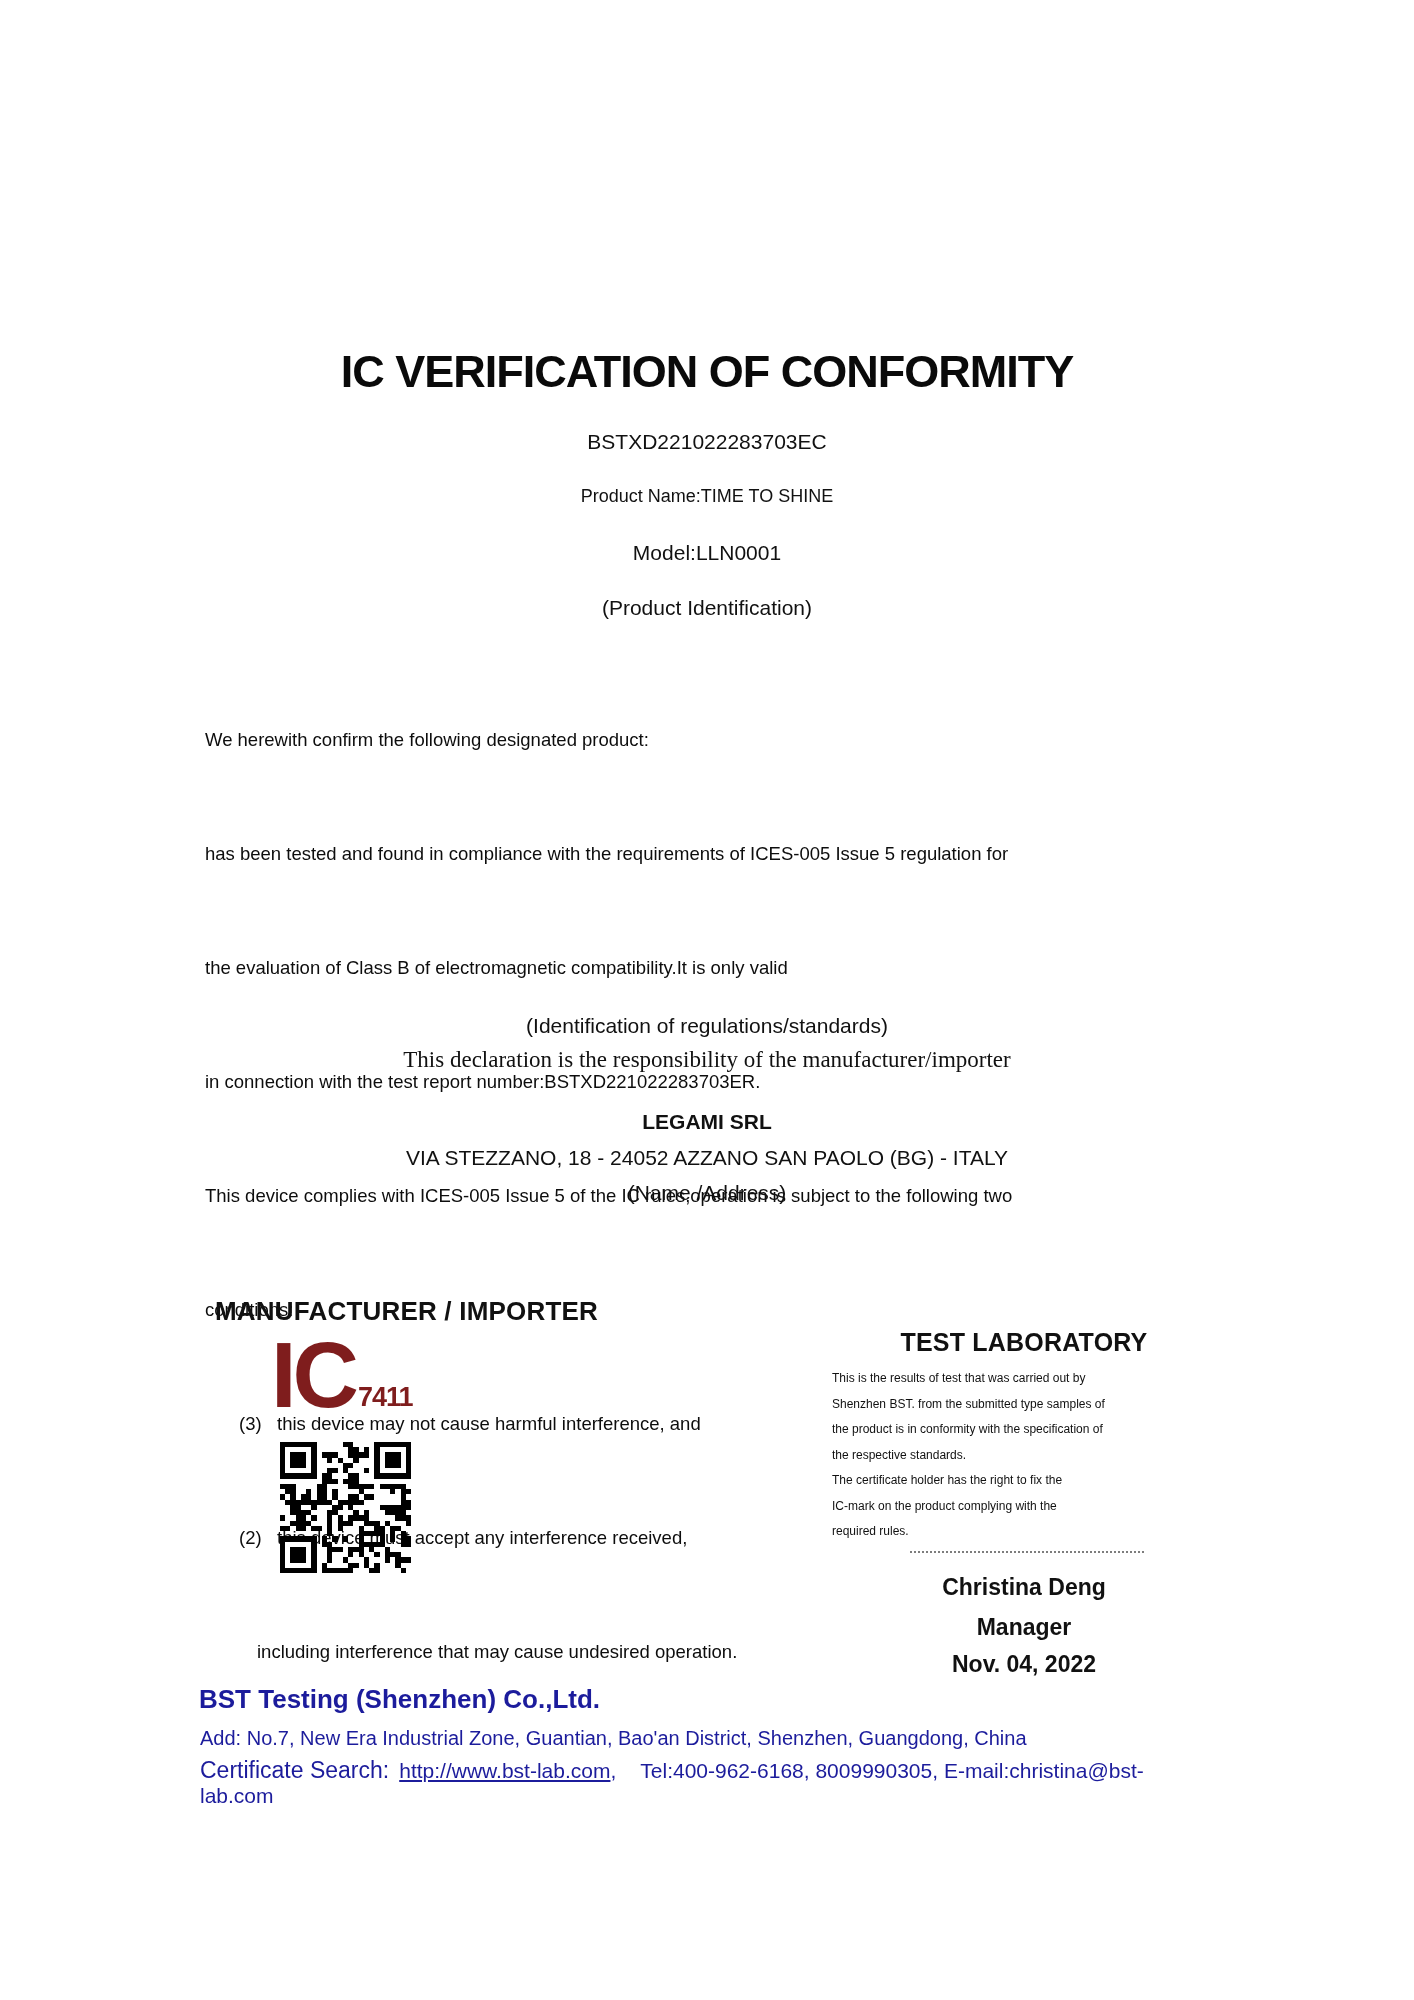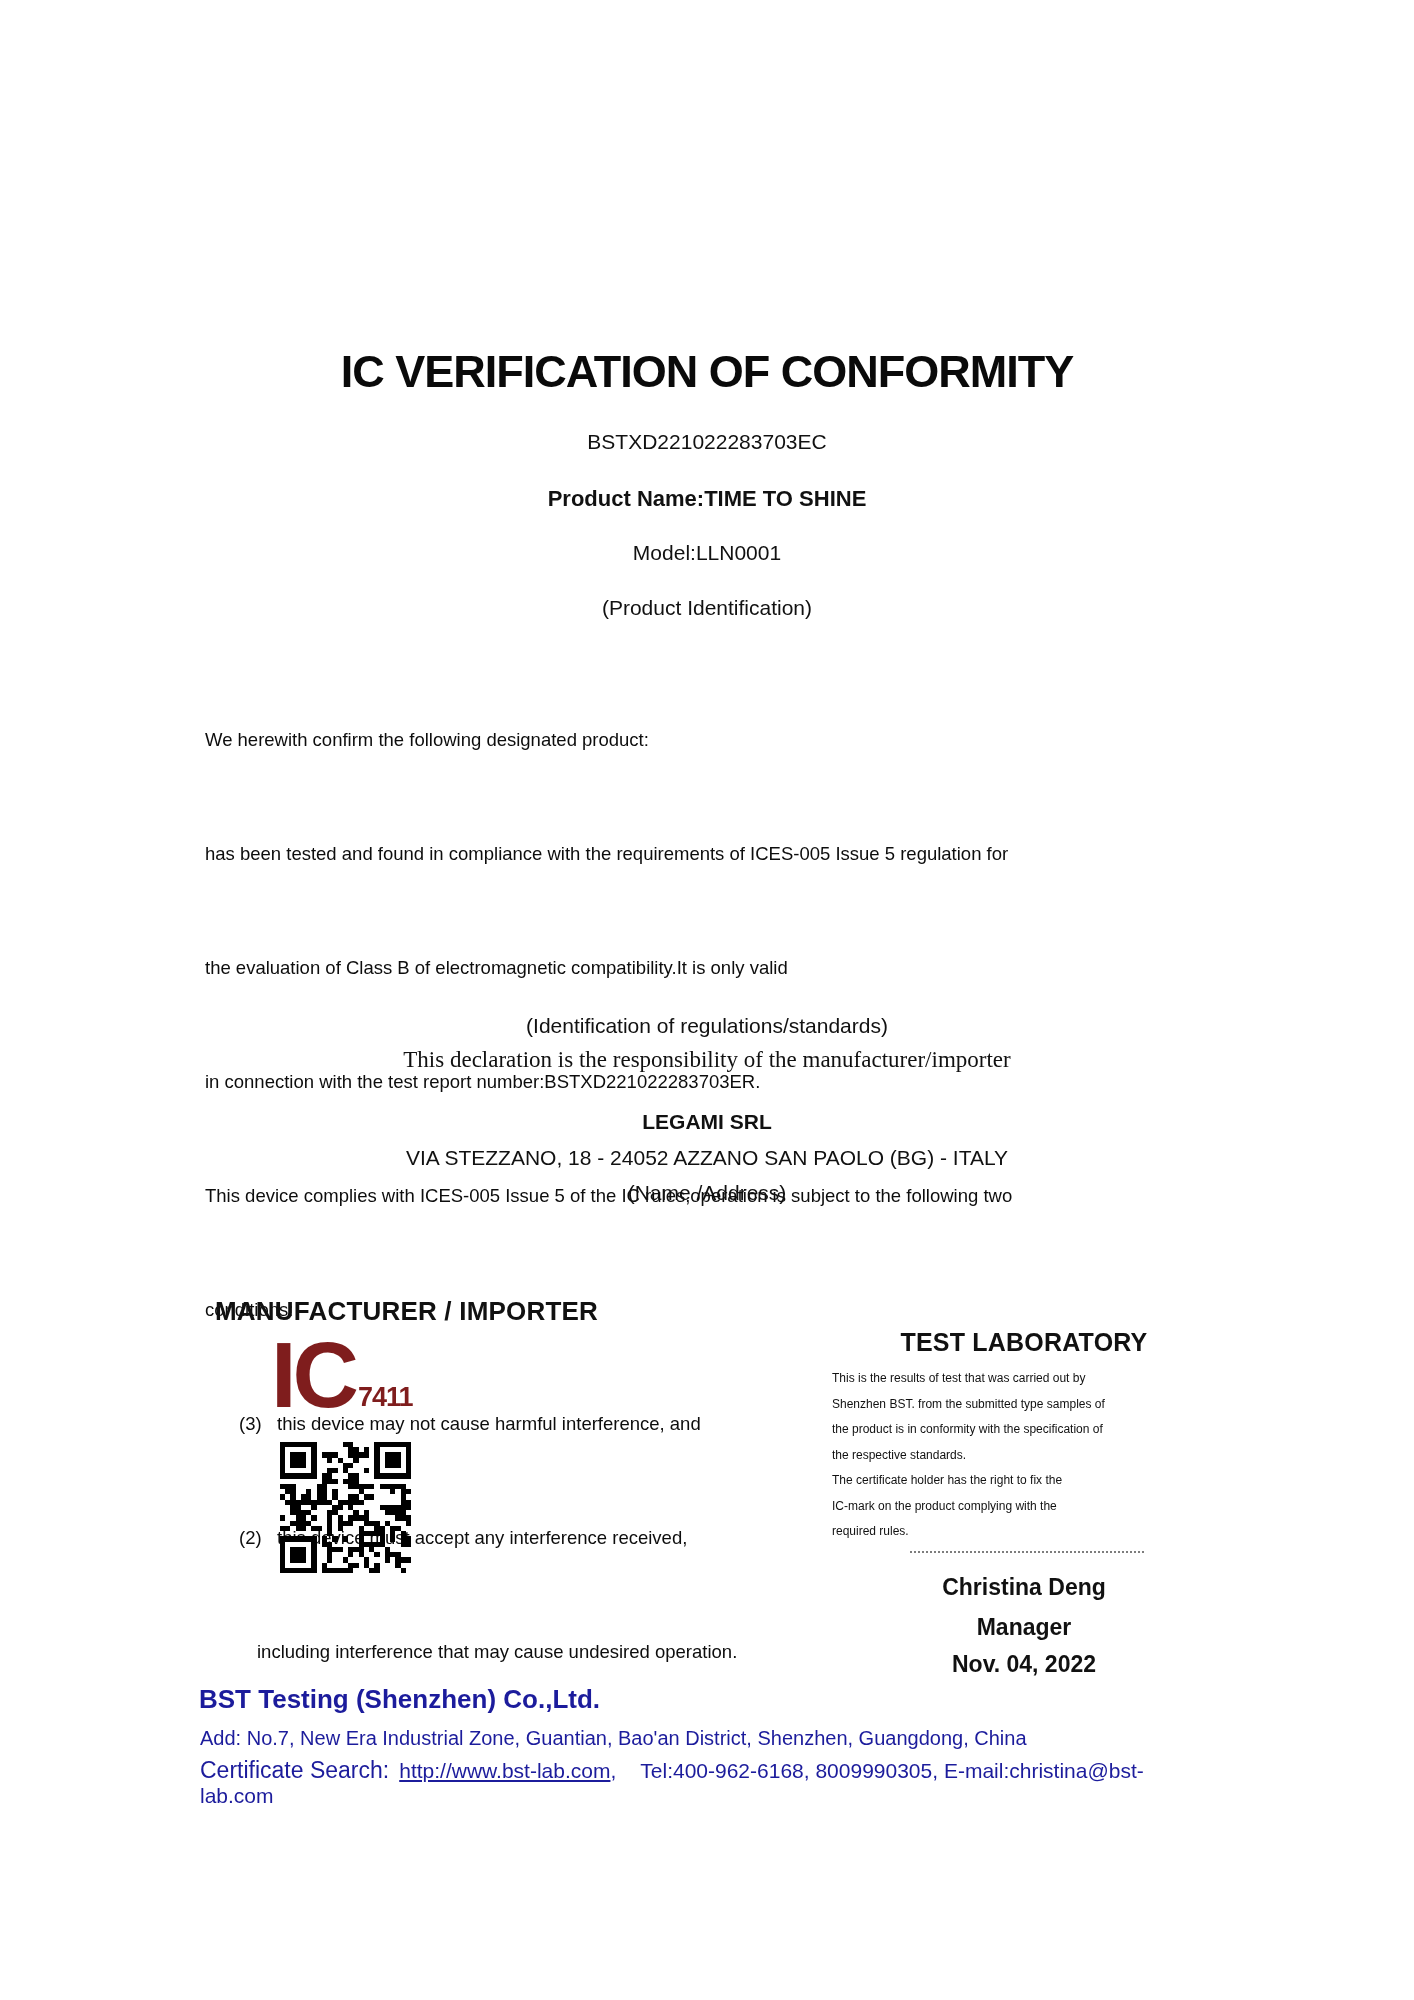--- a/index.html
+++ b/index.html
@@ -20,21 +20,21 @@
   .centered { left: 0; width: 1414px; text-align: center; }
 
   .title {
     top: 346px;
     font-size: 45px;
     font-weight: bold;
     letter-spacing: -1px;
     color: #0a0a0a;
   }
   .cert-no   { top: 430px; font-size: 21px; }
-  .product-name { top: 486px; font-size: 22px; font-weight: bold; }
+  .product-name { top: 486px; font-size: 18px; }
   .model-line   { top: 541px; font-size: 21px; }
   .product-id   { top: 596px; font-size: 21px; }
 
   .declaration {
     top: 645px; left: 205px; width: 1030px;
     font-size: 18.5px; line-height: 38px;
     white-space: pre; color: #0d0d0d;
   }
   .declaration .cond { padding-left: 34px; }
   .declaration .cond-cont { padding-left: 52px; }

